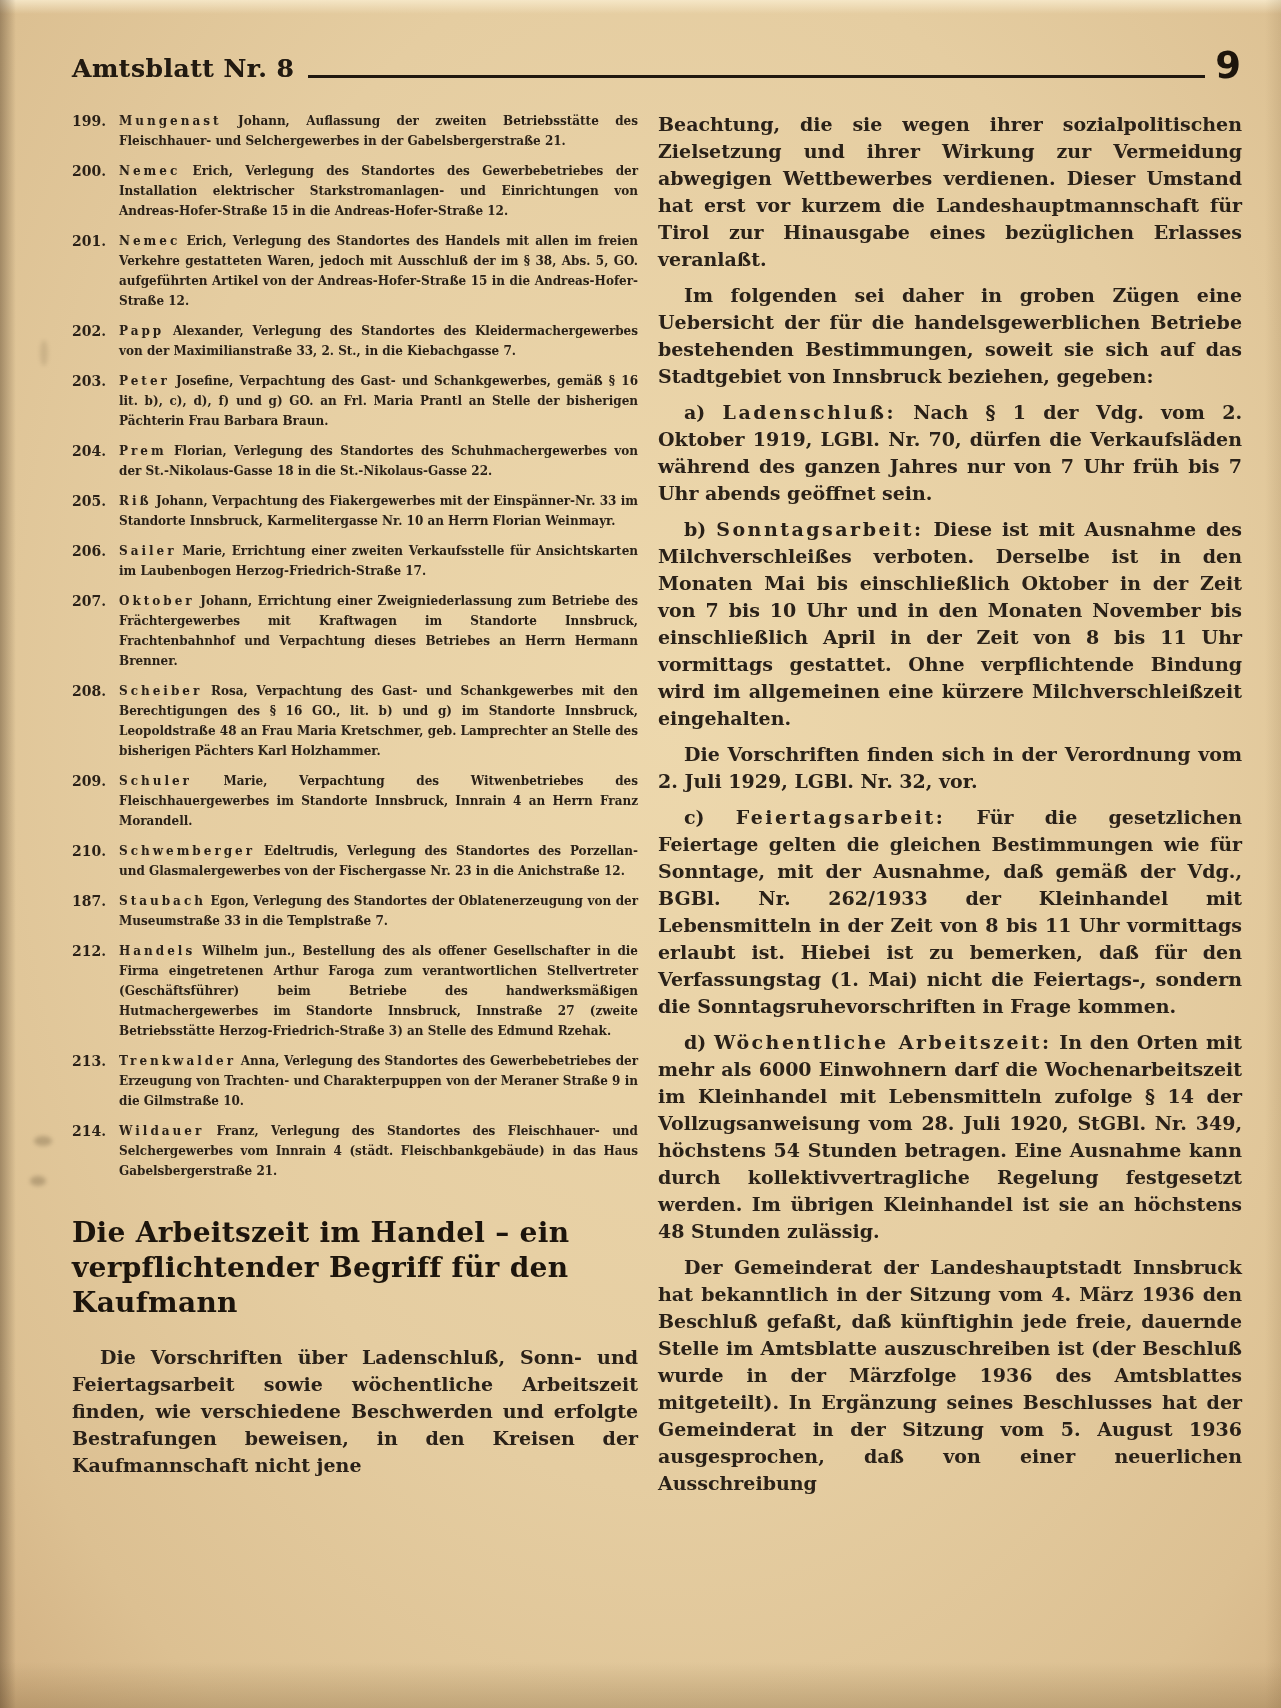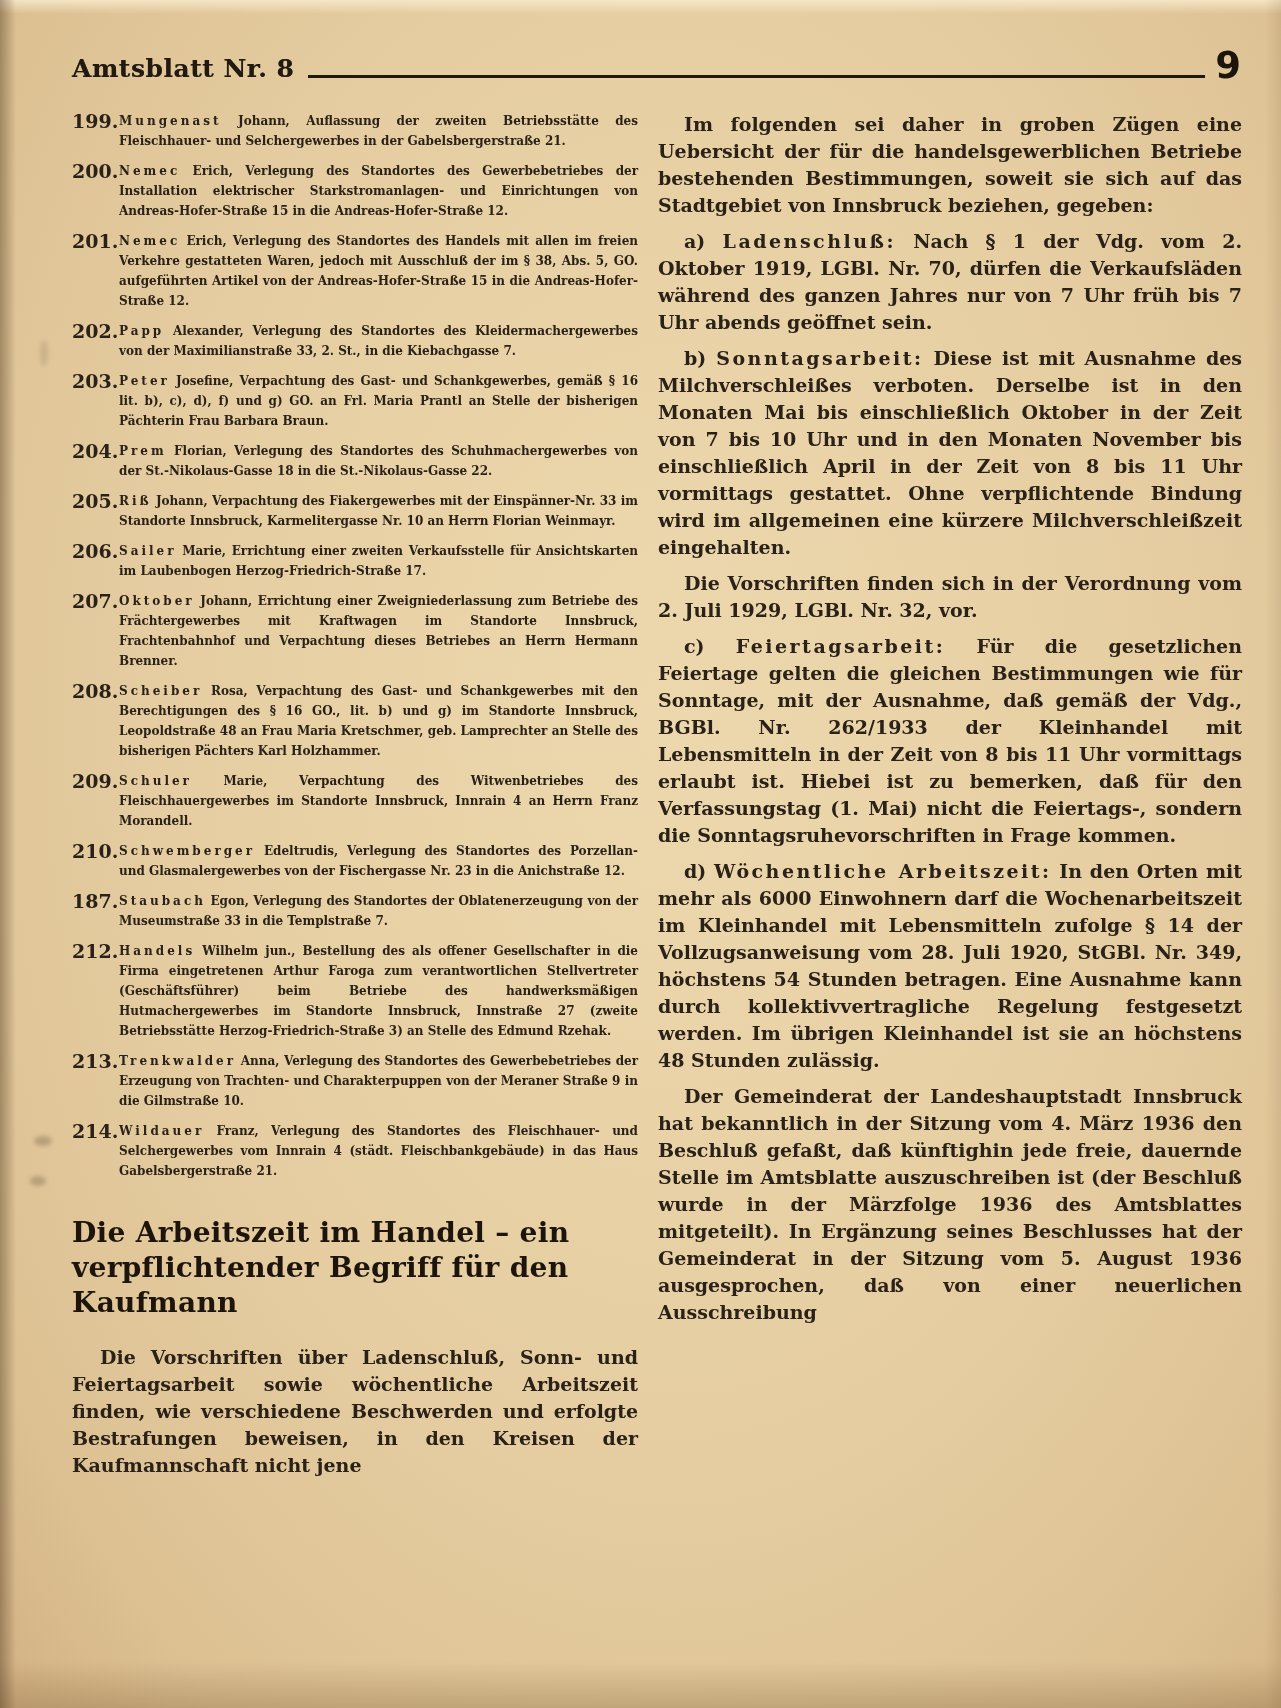--- a/index.html
+++ b/index.html
@@ -35,21 +35,21 @@
 
   
   .cols{display:flex;gap:20px;padding:30px 49px 0 62px;}
   .col-left{width:566px;flex:none;}
   .col-right{flex:1;min-width:0;}
 
   
   .entry{display:flex;margin:0 0 10px 0;}
   .num{
     flex:none;width:47px;
-    font-size:19px;line-height:20px;font-weight:bold;
+    font-size:14px;line-height:20px;font-weight:bold;
   }
   .etext{
     margin:0;flex:1;text-align:justify;
     font-size:12px;line-height:20px;font-weight:bold;
     hyphens:manual;
   }
   .spaced{letter-spacing:3px;}
 
   
   .article-heading{
@@ -163,20 +163,21 @@
 
       <h2 class="article-heading">
         <span>Die Arbeitszeit im Handel – ein</span><br>
         <span>verpflichtender Begriff für den Kaufmann</span>
       </h2>
       <p class="article-par">Die Vorschriften über Ladenschluß, Sonn- und Feiertagsarbeit sowie wöchentliche Arbeitszeit finden, wie verschiedene Beschwerden und erfolgte Bestrafungen beweisen, in den Kreisen der Kaufmannschaft nicht jene</p>
     </div>
 
     <div class="col-right">
 
+      <p class="rpar">Beachtung, die sie wegen ihrer sozialpolitischen Zielsetzung und ihrer Wirkung zur Vermeidung abwegigen Wettbewerbes verdienen. Dieser Umstand hat erst vor kurzem die Landeshauptmannschaft für Tirol zur Hinausgabe eines bezüglichen Erlasses veranlaßt.</p>
       <p class="rpar ind">Im folgenden sei daher in groben Zügen eine Uebersicht der für die handelsgewerblichen Betriebe bestehenden Bestimmungen, soweit sie sich auf das Stadtgebiet von Innsbruck beziehen, gegeben:</p>
 
       <p class="rpar ind"><span>a) </span><span class="term">Ladenschluß:</span><span> Nach § 1 der Vdg. vom 2. Oktober 1919, LGBl. Nr. 70, dürfen die Verkaufsläden während des ganzen Jahres nur von 7 Uhr früh bis 7 Uhr abends geöffnet sein.</span></p>
 
       <p class="rpar ind"><span>b) </span><span class="term">Sonntagsarbeit:</span><span> Diese ist mit Ausnahme des Milchverschleißes verboten. Derselbe ist in den Monaten Mai bis einschließlich Oktober in der Zeit von 7 bis 10 Uhr und in den Monaten November bis einschließlich April in der Zeit von 8 bis 11 Uhr vormittags gestattet. Ohne verpflichtende Bindung wird im allgemeinen eine kürzere Milchverschleißzeit eingehalten.</span></p>
 
       <p class="rpar ind">Die Vorschriften finden sich in der Verordnung vom 2. Juli 1929, LGBl. Nr. 32, vor.</p>
 
       <p class="rpar ind"><span>c) </span><span class="term">Feiertagsarbeit:</span><span> Für die gesetzlichen Feiertage gelten die gleichen Bestimmungen wie für Sonntage, mit der Ausnahme, daß gemäß der Vdg., BGBl. Nr. 262/1933 der Kleinhandel mit Lebensmitteln in der Zeit von 8 bis 11 Uhr vormittags erlaubt ist. Hiebei ist zu bemerken, daß für den Verfassungstag (1. Mai) nicht die Feiertags-, sondern die Sonntagsruhevorschriften in Frage kommen.</span></p>
 

